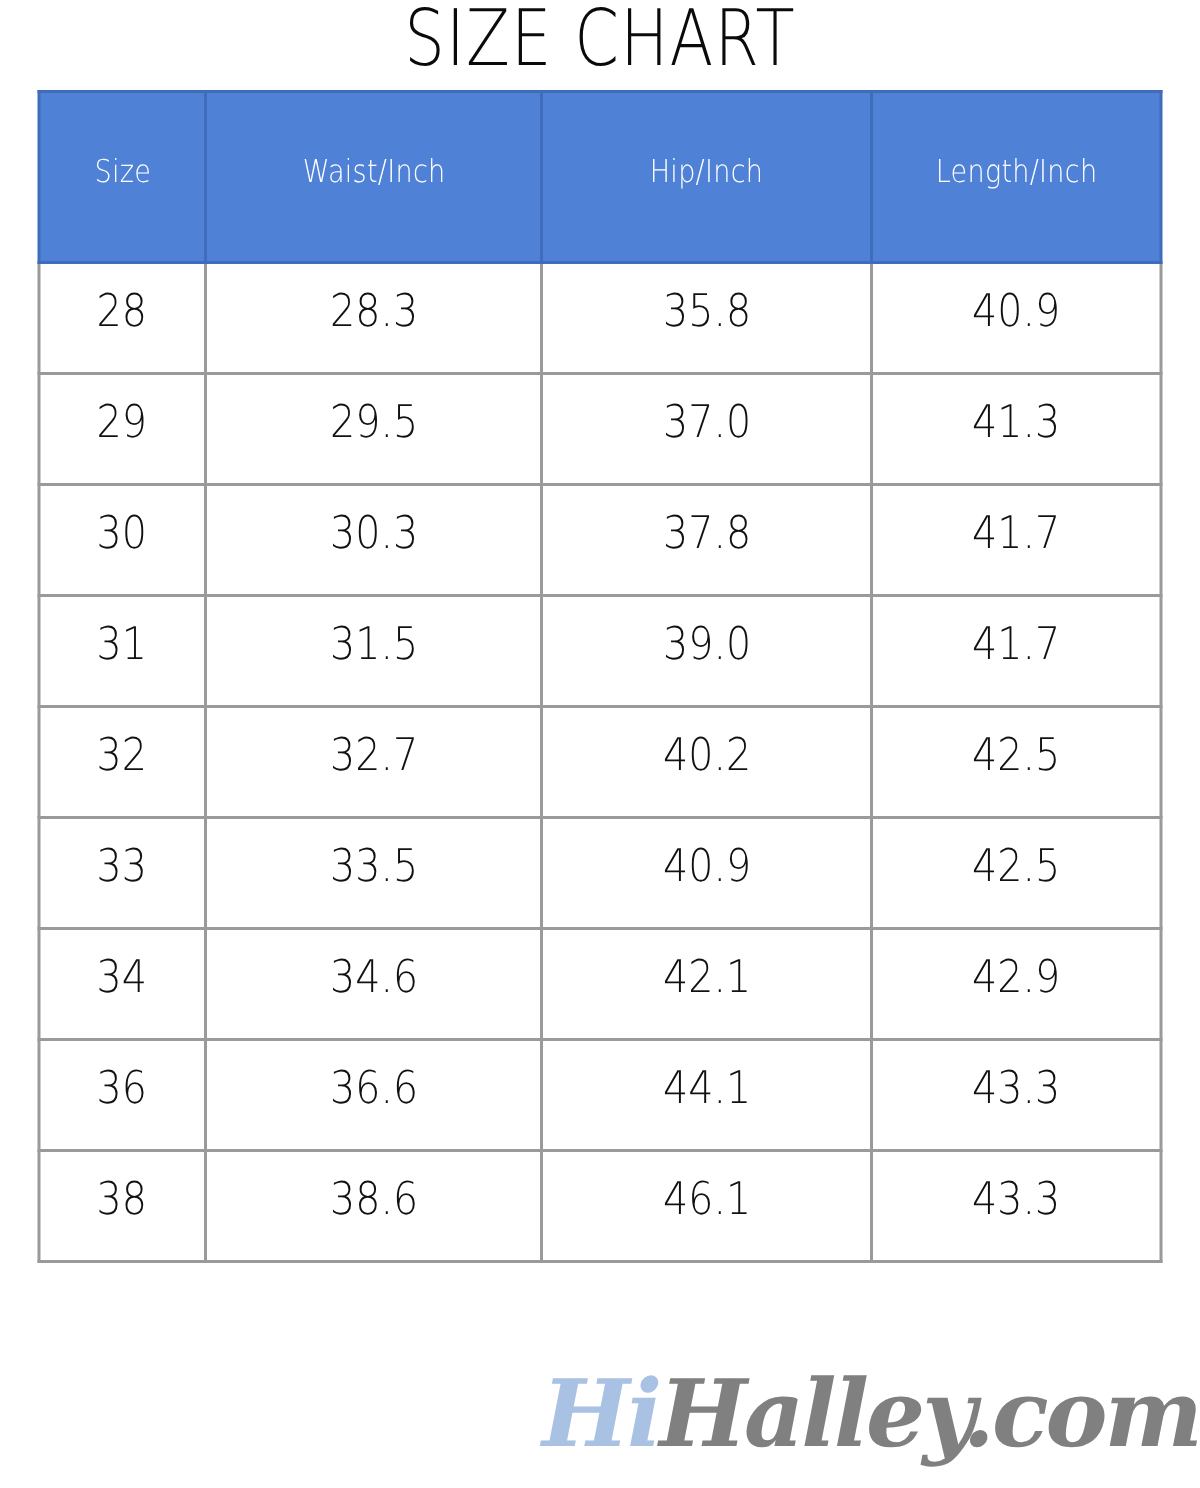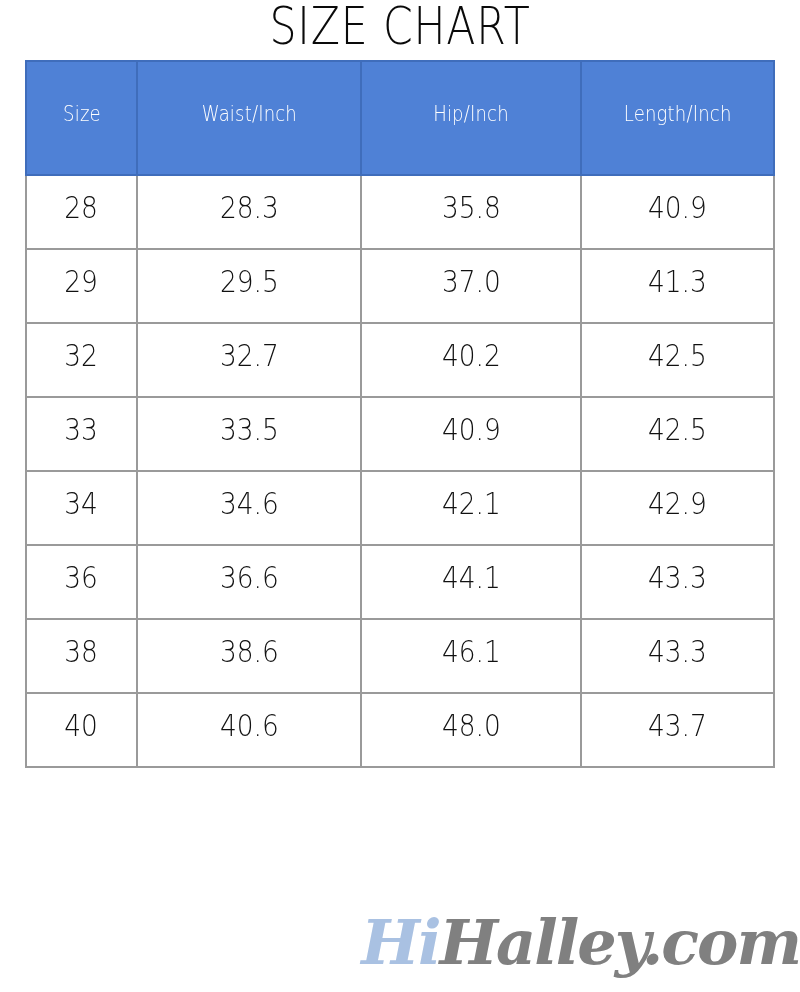--- a/index.html
+++ b/index.html
@@ -167,20 +167,32 @@
             <td><span class="cell-text">35.8</span></td>
             <td><span class="cell-text">40.9</span></td>
           </tr>
           <tr>
             <td><span class="cell-text">29</span></td>
             <td><span class="cell-text">29.5</span></td>
             <td><span class="cell-text">37.0</span></td>
             <td><span class="cell-text">41.3</span></td>
           </tr>
           <tr>
+            <td><span class="cell-text">30</span></td>
+            <td><span class="cell-text">30.3</span></td>
+            <td><span class="cell-text">37.8</span></td>
+            <td><span class="cell-text">41.7</span></td>
+          </tr>
+          <tr>
+            <td><span class="cell-text">31</span></td>
+            <td><span class="cell-text">31.5</span></td>
+            <td><span class="cell-text">39.0</span></td>
+            <td><span class="cell-text">41.7</span></td>
+          </tr>
+          <tr>
             <td><span class="cell-text">32</span></td>
             <td><span class="cell-text">32.7</span></td>
             <td><span class="cell-text">40.2</span></td>
             <td><span class="cell-text">42.5</span></td>
           </tr>
           <tr>
             <td><span class="cell-text">33</span></td>
             <td><span class="cell-text">33.5</span></td>
             <td><span class="cell-text">40.9</span></td>
             <td><span class="cell-text">42.5</span></td>
@@ -196,26 +208,20 @@
             <td><span class="cell-text">36.6</span></td>
             <td><span class="cell-text">44.1</span></td>
             <td><span class="cell-text">43.3</span></td>
           </tr>
           <tr>
             <td><span class="cell-text">38</span></td>
             <td><span class="cell-text">38.6</span></td>
             <td><span class="cell-text">46.1</span></td>
             <td><span class="cell-text">43.3</span></td>
           </tr>
-          <tr>
-            <td><span class="cell-text">40</span></td>
-            <td><span class="cell-text">40.6</span></td>
-            <td><span class="cell-text">48.0</span></td>
-            <td><span class="cell-text">43.7</span></td>
-          </tr>
         </tbody>
     </table>
   </div>
 
   <div id="watermark">
     <span class="wm-blue">Hi</span><span class="wm-gray">Halley.com</span>
   </div>
 
 </div>
 

